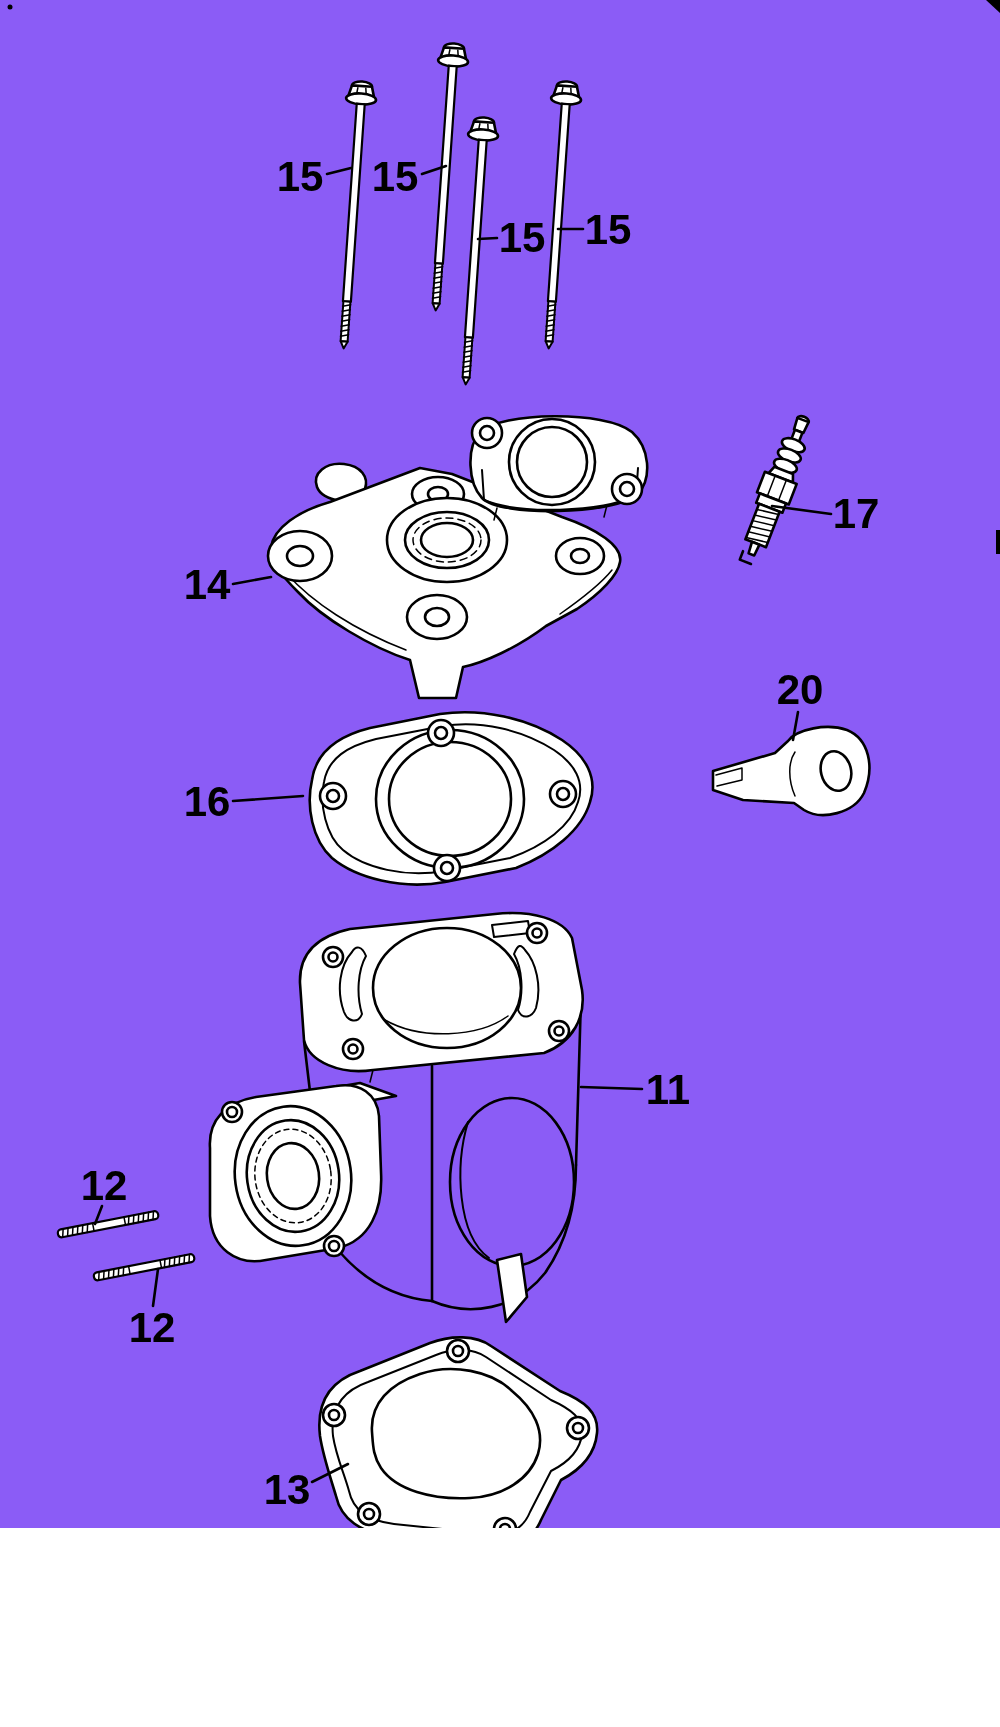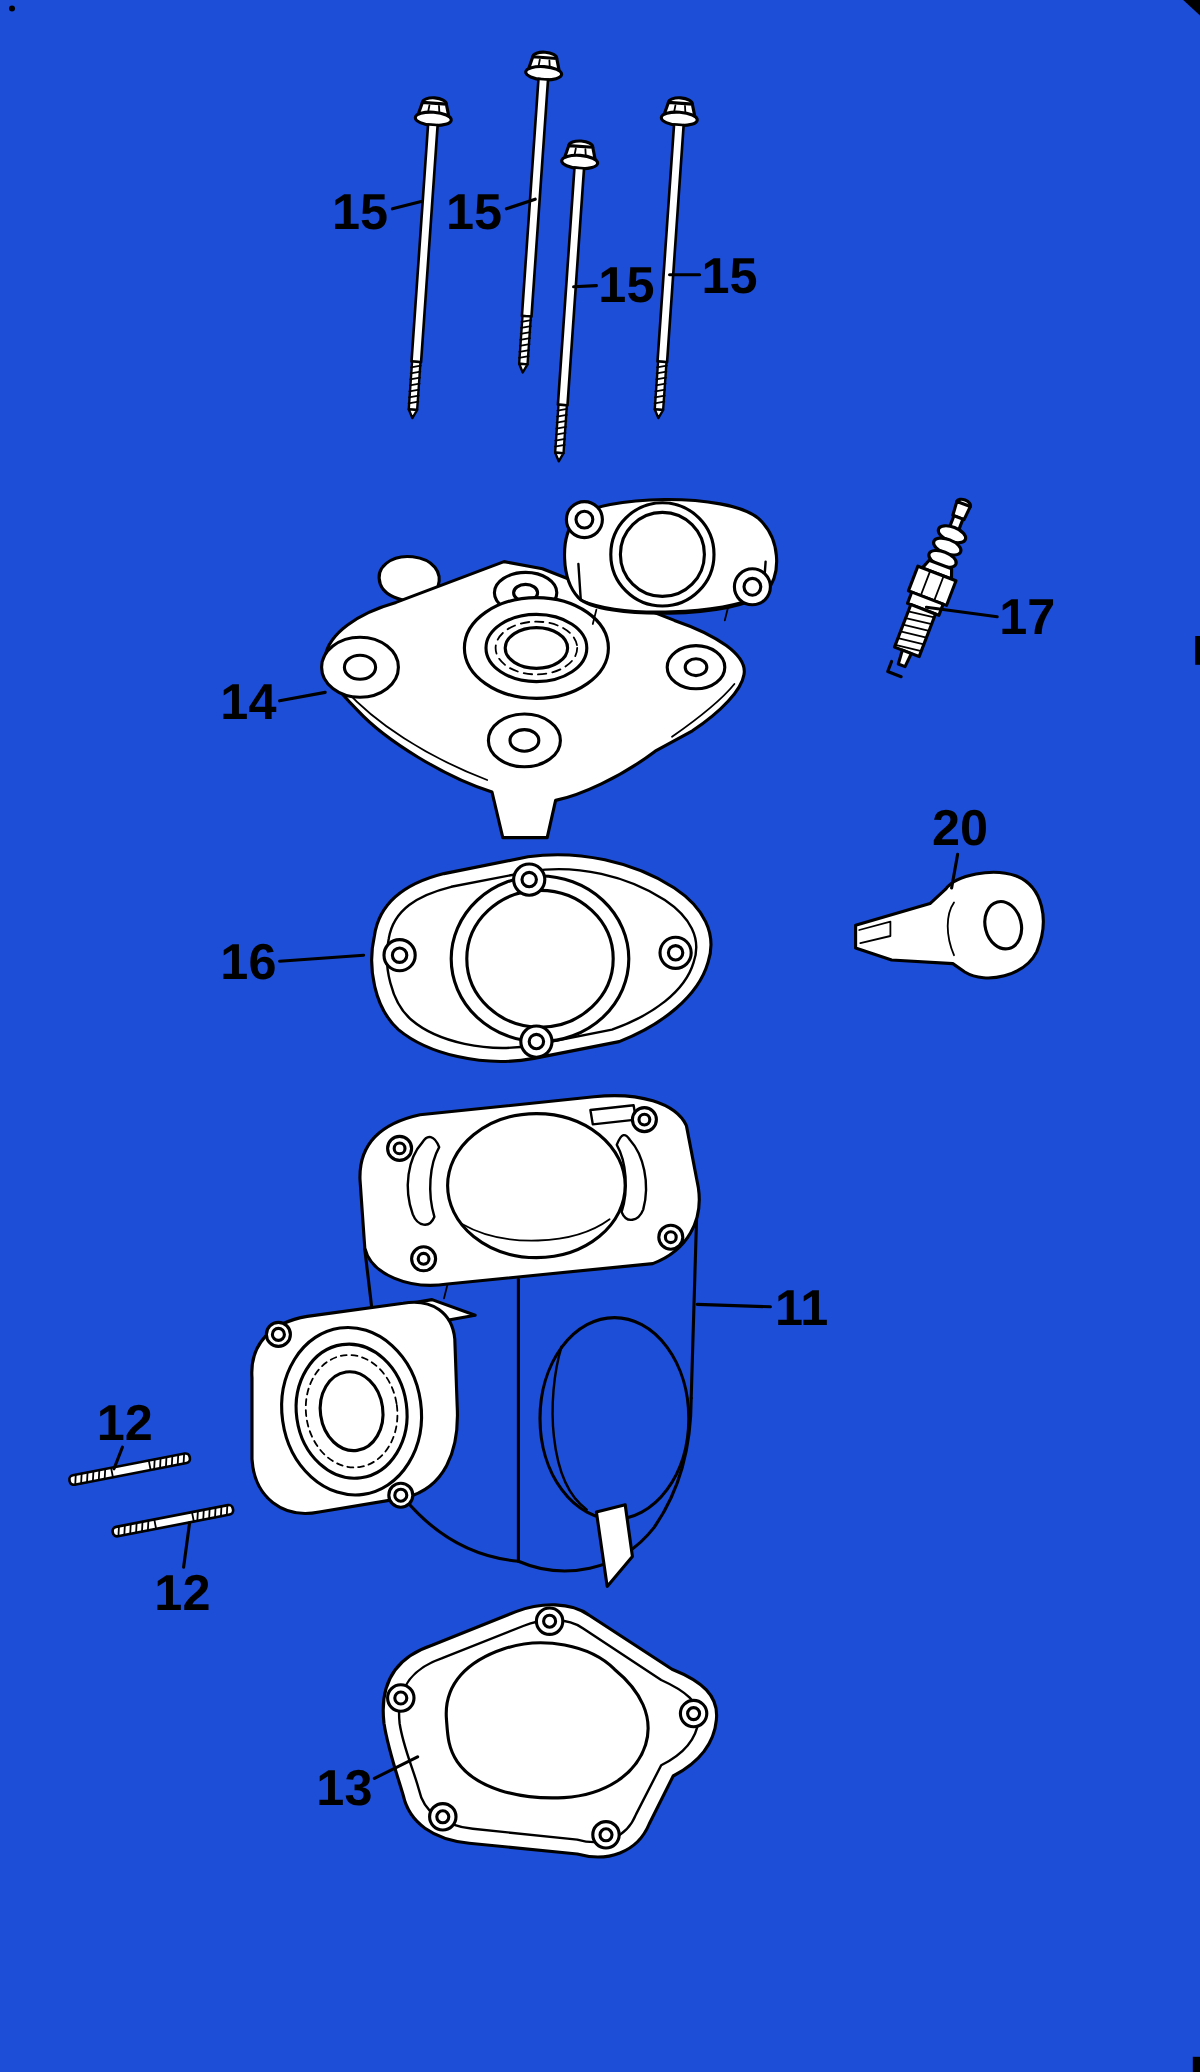--- a/index.html
+++ b/index.html
@@ -1,16 +1,16 @@
 <!DOCTYPE html>
 <html><head>
 <meta charset="utf-8">
 <style>
   html,body{margin:0;padding:0;background:#ffffff;}
-  .page{position:relative;width:1000px;height:1727px;background:#1d4ed8;overflow:hidden;
+  .page{position:relative;width:1000px;height:1528px;background:#8b5cf6;overflow:hidden;
         font-family:"Liberation Sans",sans-serif;}
   svg{display:block;}
   .ln{stroke:#000;fill:none;stroke-width:2.6;stroke-linecap:round;stroke-linejoin:round;}
   .f{fill:#ffffff;}
   .thin{stroke-width:1.5;}
   .mid{stroke-width:2;}
   .lbl{font-family:"Liberation Sans",sans-serif;font-weight:700;font-size:42px;fill:#000;stroke:none;text-anchor:middle;}
   .dark{fill:#000;stroke:none;}
 </style>
 </head>

